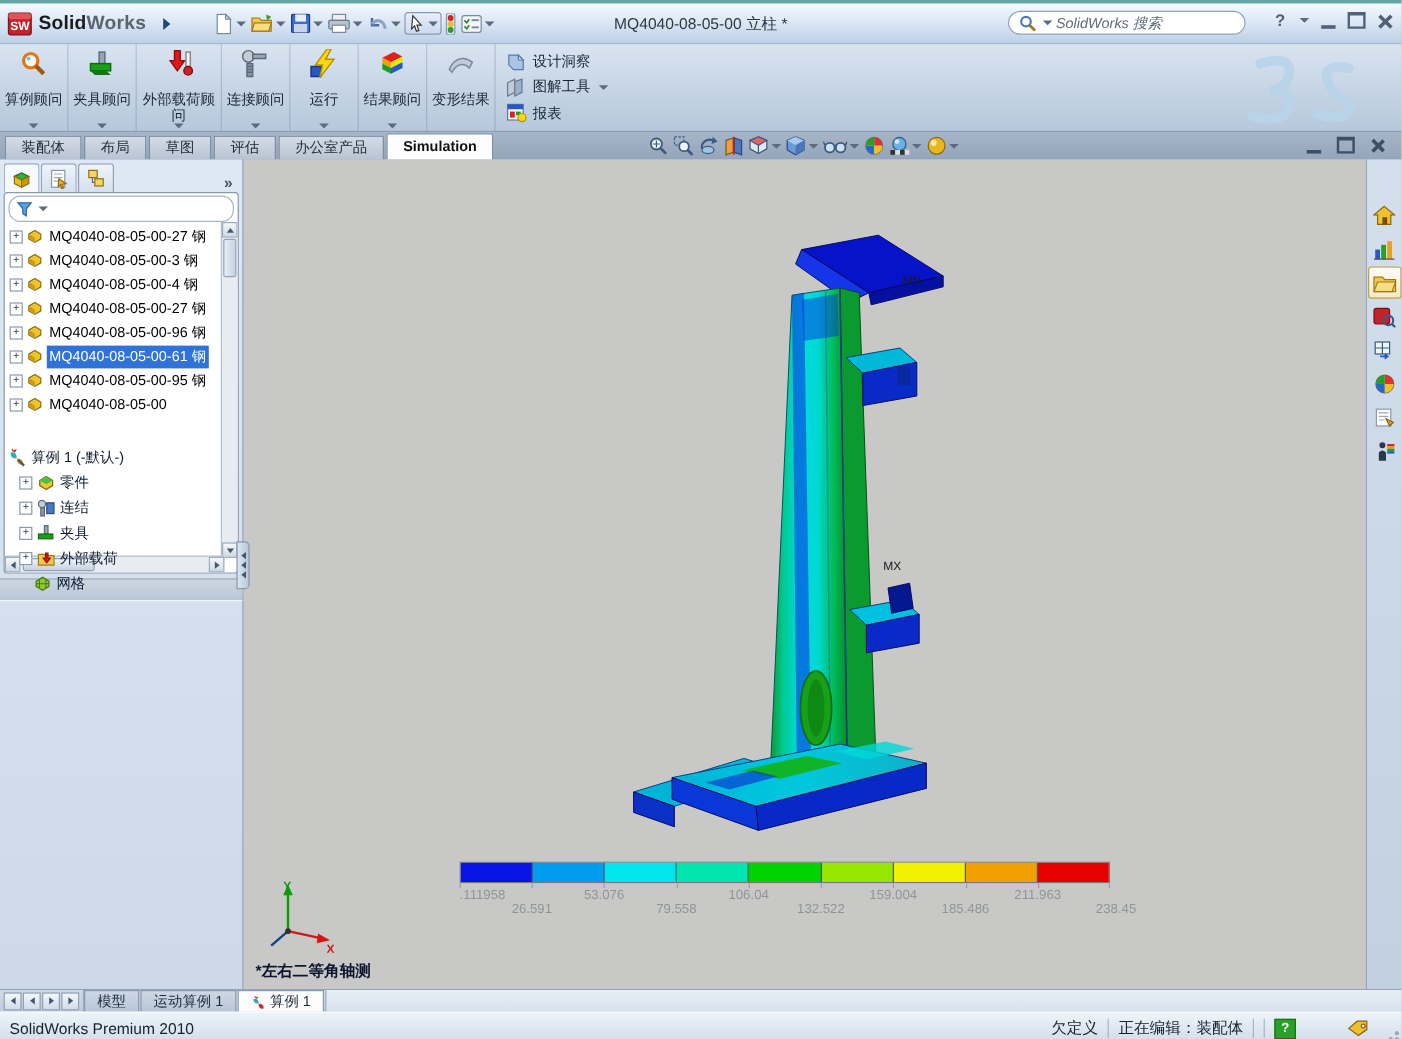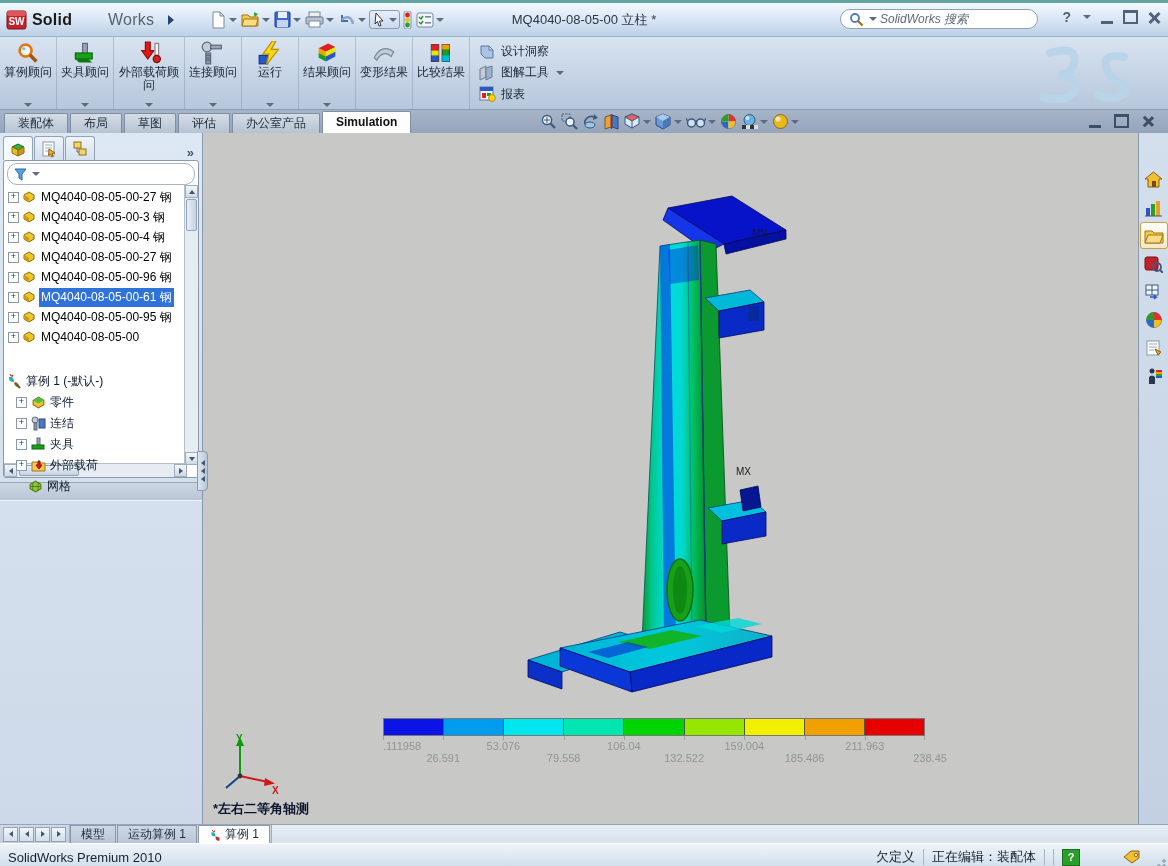--- a/index.html
+++ b/index.html
@@ -3,40 +3,40 @@
 <meta charset="utf-8">
 <style>
   html,body{margin:0;padding:0;}
   body{width:1168px;height:866px;overflow:hidden;font-family:"Liberation Sans","DejaVu Sans",sans-serif;font-size:12px;background:#c8d5e5;}
   .window{position:relative;width:1168px;height:866px;border-top:3px solid #63a5a5;box-sizing:border-box;background:#c8d5e5;}
   
   .titlebar{position:relative;height:33px;background:linear-gradient(#f4f9fe,#d9e6f4 50%,#bdd0e7);display:flex;align-items:center;border-bottom:1px solid #9fb2c8;}
   .logo{display:flex;align-items:center;gap:4px;padding:0 6px;}
   .brand{font-size:16px;letter-spacing:.2px;}
   .brand b{color:#1b1b1b;font-weight:bold;}
-  .brand span{color:#5a6470;font-weight:normal;padding-left:36px;}
+  .brand span{color:#5a6470;font-weight:bold;}
   .tri-r{width:0;height:0;border-left:6px solid #24466e;border-top:5px solid transparent;border-bottom:5px solid transparent;margin:0 8px;}
   .qtb{display:flex;align-items:center;gap:2px;margin-left:26px;}
   .qbtn{display:flex;align-items:center;padding:2px 1px;border-radius:3px;}
   .caret{width:0;height:0;border-left:4px solid transparent;border-right:4px solid transparent;border-top:4px solid #5c6b7e;margin-left:2px;}
   .selbox{border:1px solid #8a9bb4;background:linear-gradient(#e7eefb,#ccd9ee);border-radius:3px;padding:1px 2px;display:flex;align-items:center;}
   .doctitle{position:absolute;left:0;right:0;text-align:center;color:#2c3745;font-size:13px;pointer-events:none;}
   .search{position:absolute;right:130px;top:6px;width:198px;height:20px;background:#fff;border:1px solid #8fa2b8;border-radius:11px;display:flex;align-items:center;padding:0 8px;box-sizing:border-box;gap:3px;}
   .search .ph{color:#5e6a76;font-size:12px;font-style:italic;}
   .wctl{position:absolute;right:8px;top:6px;display:flex;align-items:center;gap:10px;color:#51617a;}
   .wctl .q{font-size:14px;font-weight:bold;}
   .ic-min{width:12px;height:11px;border-bottom:3px solid #51617a;}
   .ic-max{width:11px;height:9px;border:2px solid #51617a;border-top-width:3px;}
   .ic-x{position:relative;width:12px;height:12px;}
   .ic-x::before,.ic-x::after{content:"";position:absolute;left:5px;top:0;width:3px;height:14px;background:#51617a;}
   .ic-x::before{transform:rotate(45deg);} .ic-x::after{transform:rotate(-45deg);}
   
   .ribbon{position:relative;height:72px;background:linear-gradient(#d9e4f1,#c3d2e4 60%,#b7c8dc);display:flex;align-items:stretch;border-bottom:1px solid #8c9cb2;}
   .rbtn{display:flex;flex-direction:column;align-items:center;justify-content:flex-start;min-width:50px;max-width:64px;padding:4px 3px 2px;border-right:1px solid rgba(110,130,155,.35);text-align:center;color:#182534;line-height:13px;}
-  .rbtn .lab{margin-top:1px;}
+  .rbtn .lab{margin-top:12px;}
   .rbtn .caret{margin-top:auto;margin-left:0;}
   .rstack{display:flex;flex-direction:column;justify-content:space-around;padding:4px 8px;color:#182534;}
   .srow{display:flex;align-items:center;gap:5px;height:20px;}
   .watermark{position:absolute;right:26px;top:6px;opacity:.95;}
   
   .tabrow{position:relative;height:23px;background:linear-gradient(#a7b5c8,#94a4ba);display:flex;align-items:flex-end;padding-left:4px;}
   .ctab{height:19px;line-height:19px;padding:0 13px;margin-right:2px;background:linear-gradient(#d4dce6,#b8c3d2);border:1px solid #7e8ea4;border-bottom:none;border-radius:2px 2px 0 0;color:#1d2a3a;}
   .ctab.active{background:#fdfdfd;color:#111;height:21px;line-height:21px;font-weight:bold;}
   .hud{position:absolute;left:540px;top:3px;display:flex;align-items:center;gap:4px;}
   .hudbtn{display:flex;align-items:center;}
@@ -262,31 +262,20 @@
         </svg>
       <span class="lab">结果顾问</span>
         <span class="caret"></span>
     </div>
     <div class="rbtn">
       <svg width="24" height="24" viewBox="0 0 20 20">
           <path d="M2 14 C6 5 13 5 18 9 L16 13 C12 9 7 10 4 16 Z" fill="#c2ccd6" stroke="#7a8a9a"></path>
         </svg>
       <span class="lab">变形结果</span>
     </div>
-    <div class="rbtn">
-      <svg width="24" height="24" viewBox="0 0 20 20">
-          <rect x="2" y="3" width="6" height="14" fill="#2858c8" stroke="#444"></rect>
-          <rect x="2" y="3" width="6" height="5" fill="#e02020"></rect>
-          <rect x="2" y="8" width="6" height="4" fill="#e8e800"></rect>
-          <rect x="11" y="3" width="6" height="14" fill="#18a018" stroke="#444"></rect>
-          <rect x="11" y="3" width="6" height="4" fill="#f0a000"></rect>
-          <rect x="11" y="12" width="6" height="5" fill="#00b8d8"></rect>
-        </svg>
-      <span class="lab">比较结果</span>
-    </div>
     <div class="rstack">
       <div class="srow">
         <svg width="18" height="18" viewBox="0 0 18 18">
             <path d="M3 3 h8 l4 4 v8 h-8 l-4 -4z" fill="#aac4e4" stroke="#5878a8"></path>
             <path d="M11 3 l4 4 h-4z" fill="#d8e6f4" stroke="#5878a8"></path>
           </svg>
         <span>设计洞察</span>
       </div>
       <div class="srow">
         <svg width="18" height="18" viewBox="0 0 18 18">

